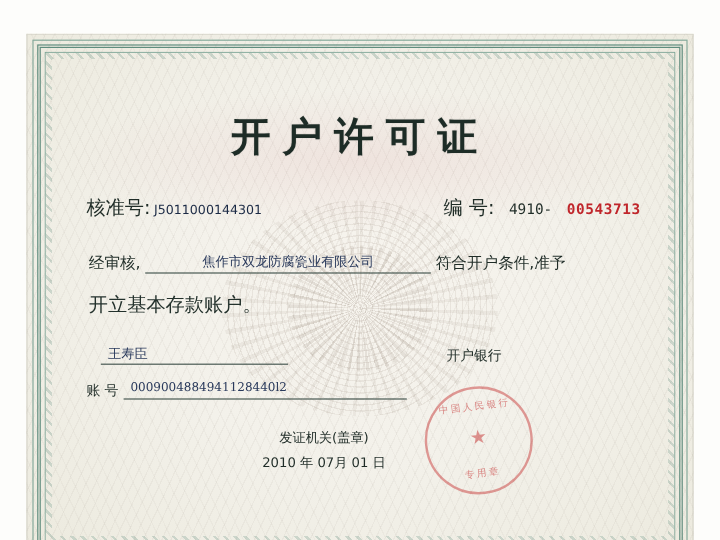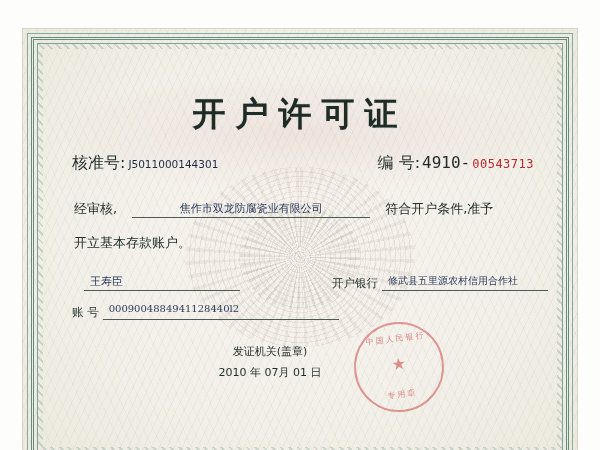--- a/index.html
+++ b/index.html
@@ -155,58 +155,58 @@
     color: #2a3a5c;
     font-size: 11px;
   }
 
   .fill {
     flex: 1;
     border-bottom: 1px solid #4a5a54;
     margin: 0 4px;
     height: 15px;
     display: flex;
-    align-items: flex-start;
+    align-items: center;
     justify-content: center;
     padding-bottom: 1px;
     overflow: hidden;
   }
   .fill.left { justify-content: flex-start; padding-left: 6px; }
 
   
   .r-top {
-    margin-top: 16px;
+    margin-top: 26px;
     display: flex;
     justify-content: space-between;
     align-items: baseline;
     padding: 0 18px 0 24px;
     text-align: right;
   }
   .approve { display: flex; align-items: baseline; gap: 3px; }
-  .serial { display: flex; align-items: baseline; gap: 2px; }
+  .serial { display: flex; align-items: baseline; gap: 12px; }
   .serial-red {
     color: #c0262b;
     font-family: "DejaVu Sans Mono", "Liberation Mono", monospace;
-    font-weight: normal;
+    font-weight: bold;
     font-size: 12px;
     letter-spacing: 0.5px;
   }
   .serial-pre {
     font-family: "DejaVu Sans Mono", "Liberation Mono", monospace;
-    font-size: 16px;
+    font-size: 12px;
     color: #1f2c27;
   }
 
-  .r2 { margin-top: 26px; padding-left: 26px; gap: 11px; }
+  .r2 { margin-top: 26px; padding-left: 26px; }
   .r2 .lbl { font-size: 13px; }
   .r2 .fill { max-width: 238px; flex: none; width: 238px; }
   .r3 {
     margin-top: 16px;
     padding-left: 26px;
-    font-size: 13px;
+    font-size: 16px;
   }
 
   .r4 { margin-top: 22px; padding-left: 24px; display: flex; align-items: flex-end; }
   .r4 .seg1 { display: flex; align-items: flex-end; width: 300px; }
   .r4 .seg2 { display: flex; align-items: flex-end; flex: 1; }
   .r4 .fill { }
   .r4 .seg1 .fill { width: 150px; flex: none; margin-left: 12px; }
   .r4 .seg2 .fill { width: 160px; flex: none; }
 
   .r5 { margin-top: 12px; padding-left: 24px; display: flex; align-items: flex-end; }
@@ -299,23 +299,20 @@
       <div class="r3">开立基本存款账户。</div>
 
       <div class="r4">
         <div class="seg1 row">
           <span class="fill left">
             <span class="hand">王寿臣</span>
           </span>
         </div>
         <div class="seg2 row">
           <span class="lbl">开户银行</span>
-          <span class="fill left">
-            <span class="hand" style="font-size:10px">修武县五里源农村信用合作社</span>
-          </span>
         </div>
       </div>
 
       <div class="r5 row">
         <span class="lbl">账  号</span>
         <span class="fill left">
           <span class="hand" style="font-size:10px">0009004884941128440l2</span>
         </span>
       </div>
 

